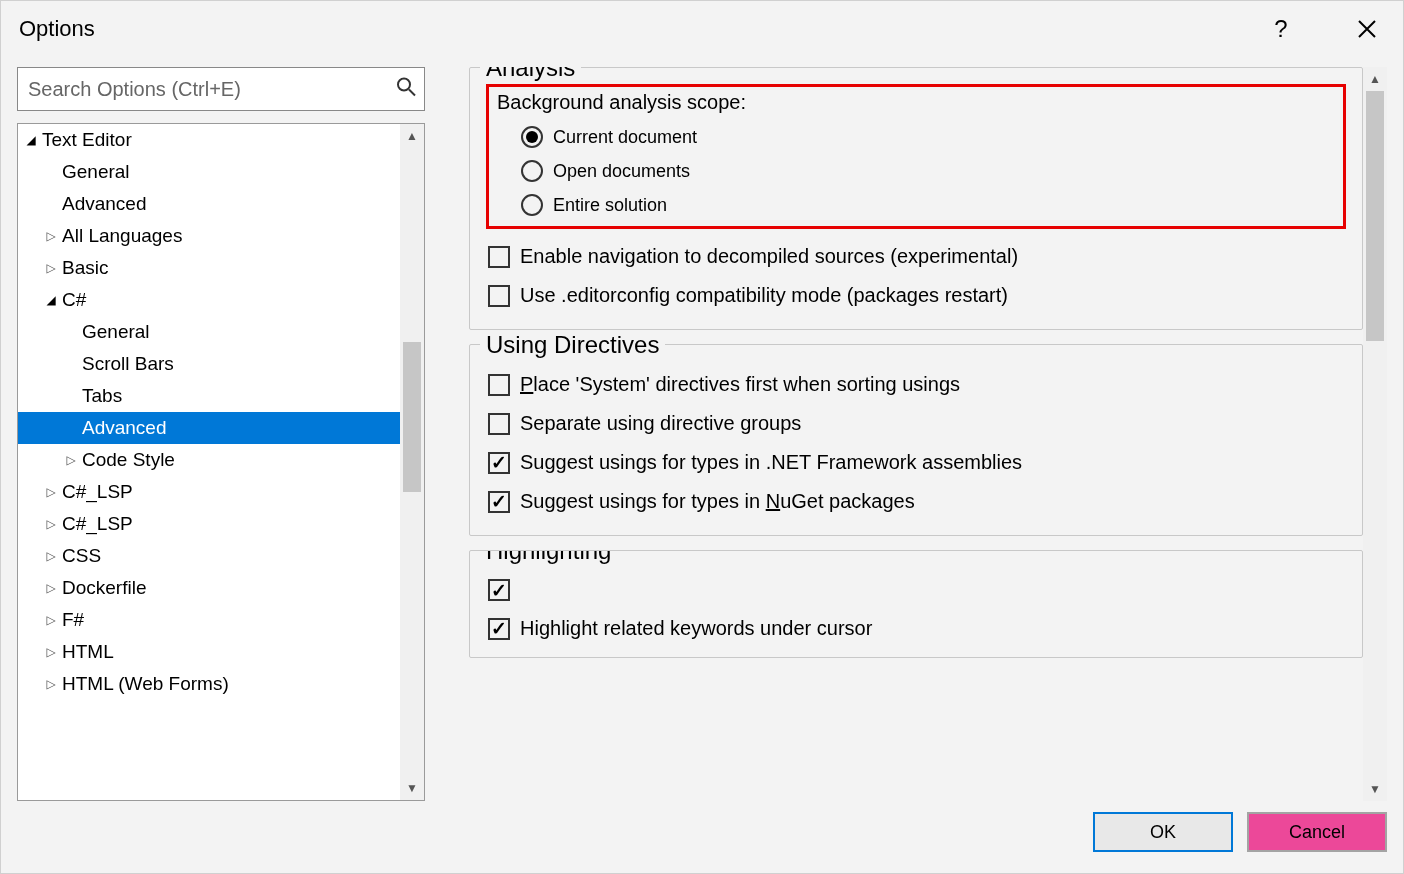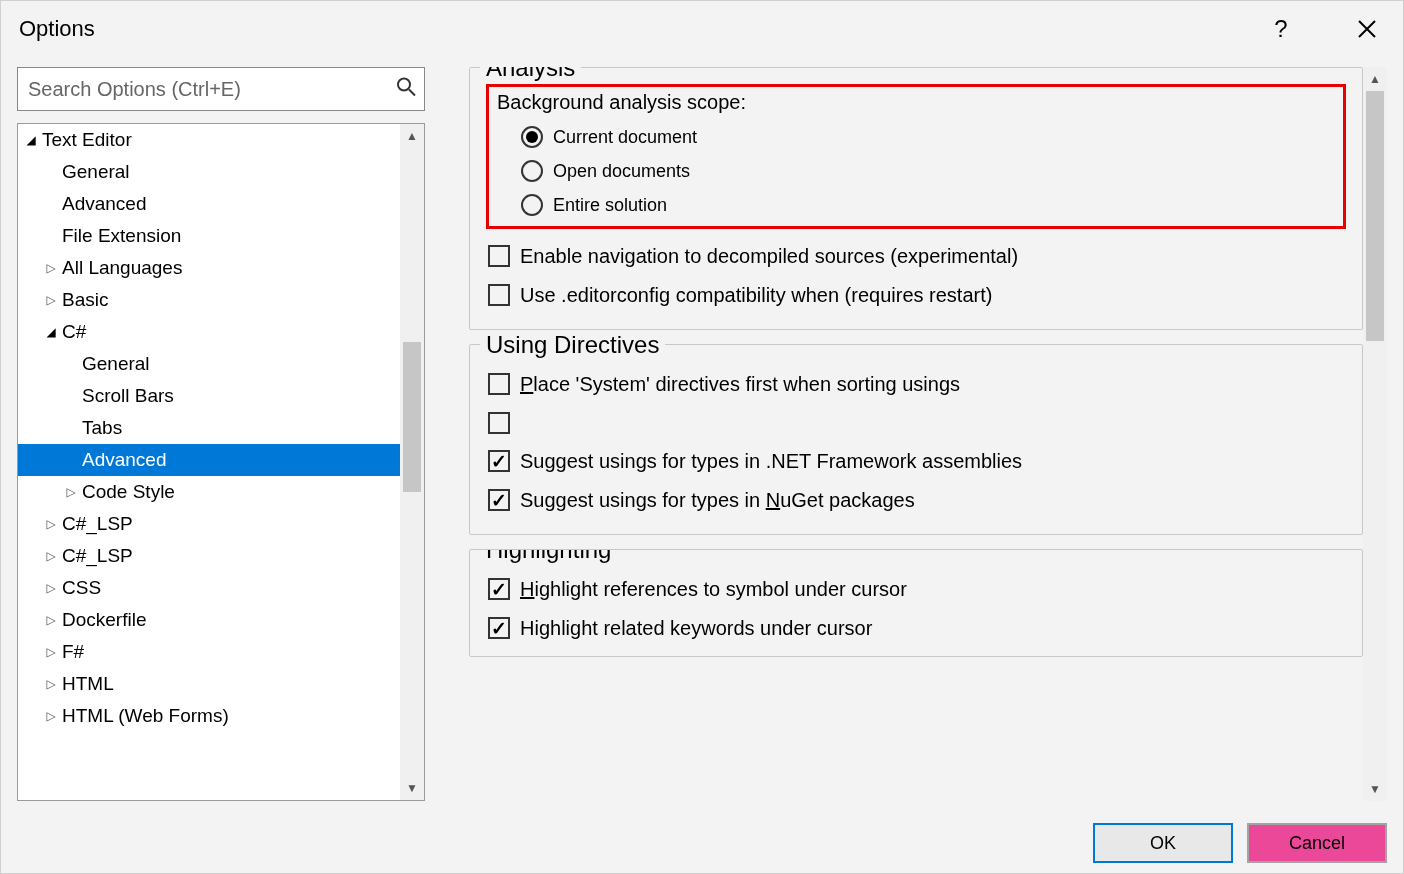--- a/index.html
+++ b/index.html
@@ -181,20 +181,21 @@
     align-items: center; justify-content: center;
   }
   .radio.checked::after {
     content: "";
     width: 12px; height: 12px;
     background: #000;
     border-radius: 50%;
   }
   .check-row {
     display: flex;
+    align-items: center;
     font-size: 20px;
     padding: 8px 0;
     cursor: pointer;
   }
   .checkbox {
     width: 22px; height: 22px;
     border: 2px solid #333;
     margin-right: 10px;
     display: inline-flex;
     align-items: center; justify-content: center;
@@ -228,21 +229,21 @@
     left: 3px; right: 3px;
     top: 24px; height: 250px;
     background: #c6c6c6;
     cursor: pointer;
   }
   
   .footer {
     height: 72px;
     display: flex;
     justify-content: flex-end;
-    align-items: flex-end;
+    align-items: center;
     padding: 0 16px 10px 0;
     gap: 14px;
   }
   .btn {
     width: 140px;
     height: 40px;
     font-size: 18px;
     border: 2px solid #a3a3a3;
     background: #ec4899;
     cursor: pointer;
@@ -290,24 +291,20 @@
               <span class="exp" style="transform: none; color: rgb(0, 0, 0);">◢</span>
               <span>Text Editor</span>
             </div>
             <div class="tree-item depth-1">
               <span class="exp"></span>
               <span>General</span>
             </div>
             <div class="tree-item depth-1">
               <span class="exp"></span>
               <span>Advanced</span>
-            </div>
-            <div class="tree-item depth-1">
-              <span class="exp"></span>
-              <span>File Extension</span>
             </div>
             <div class="tree-item depth-1">
               <span class="exp">▷</span>
               <span>All Languages</span>
             </div>
             <div class="tree-item depth-1">
               <span class="exp">▷</span>
               <span>Basic</span>
             </div>
             <div class="tree-item depth-1">
@@ -393,52 +390,52 @@
                 </div>
               </div>
           </div>
           <div id="analysis-checks">
               <div class="check-row">
                 <span class="checkbox"></span>
                 <span>Enable navigation to decompiled sources (experimental)</span>
               </div>
               <div class="check-row">
                 <span class="checkbox"></span>
-                <span>Use .editorconfig compatibility when (requires restart)</span>
+                <span>Use .editorconfig compatibility mode (packages restart)</span>
               </div>
             </div>
         </div>
 
         <div class="group">
           <div class="group-title">Using Directives</div>
           <div id="using-checks">
               <div class="check-row">
                 <span class="checkbox"></span>
                 <span><span class="underline-char">P</span>lace 'System' directives first when sorting usings</span>
               </div>
               <div class="check-row">
                 <span class="checkbox"></span>
+                <span>Separate using directive groups</span>
               </div>
               <div class="check-row">
                 <span class="checkbox checked"></span>
                 <span>Suggest usings for types in .NET Framework assemblies</span>
               </div>
               <div class="check-row">
                 <span class="checkbox checked"></span>
                 <span>Suggest usings for types in <span class="underline-char">N</span>uGet packages</span>
               </div>
             </div>
         </div>
 
         <div class="group partial-cut" style="height:108px;">
           <div class="group-title">Highlighting</div>
           <div id="highlighting-checks">
               <div class="check-row">
                 <span class="checkbox checked"></span>
-                <span><span class="underline-char">H</span>ighlight references to symbol under cursor</span>
               </div>
               <div class="check-row">
                 <span class="checkbox checked"></span>
                 <span>Highlight related keywords under cursor</span>
               </div>
             </div>
         </div>
 
       </div>
       <div class="right-scroll">

